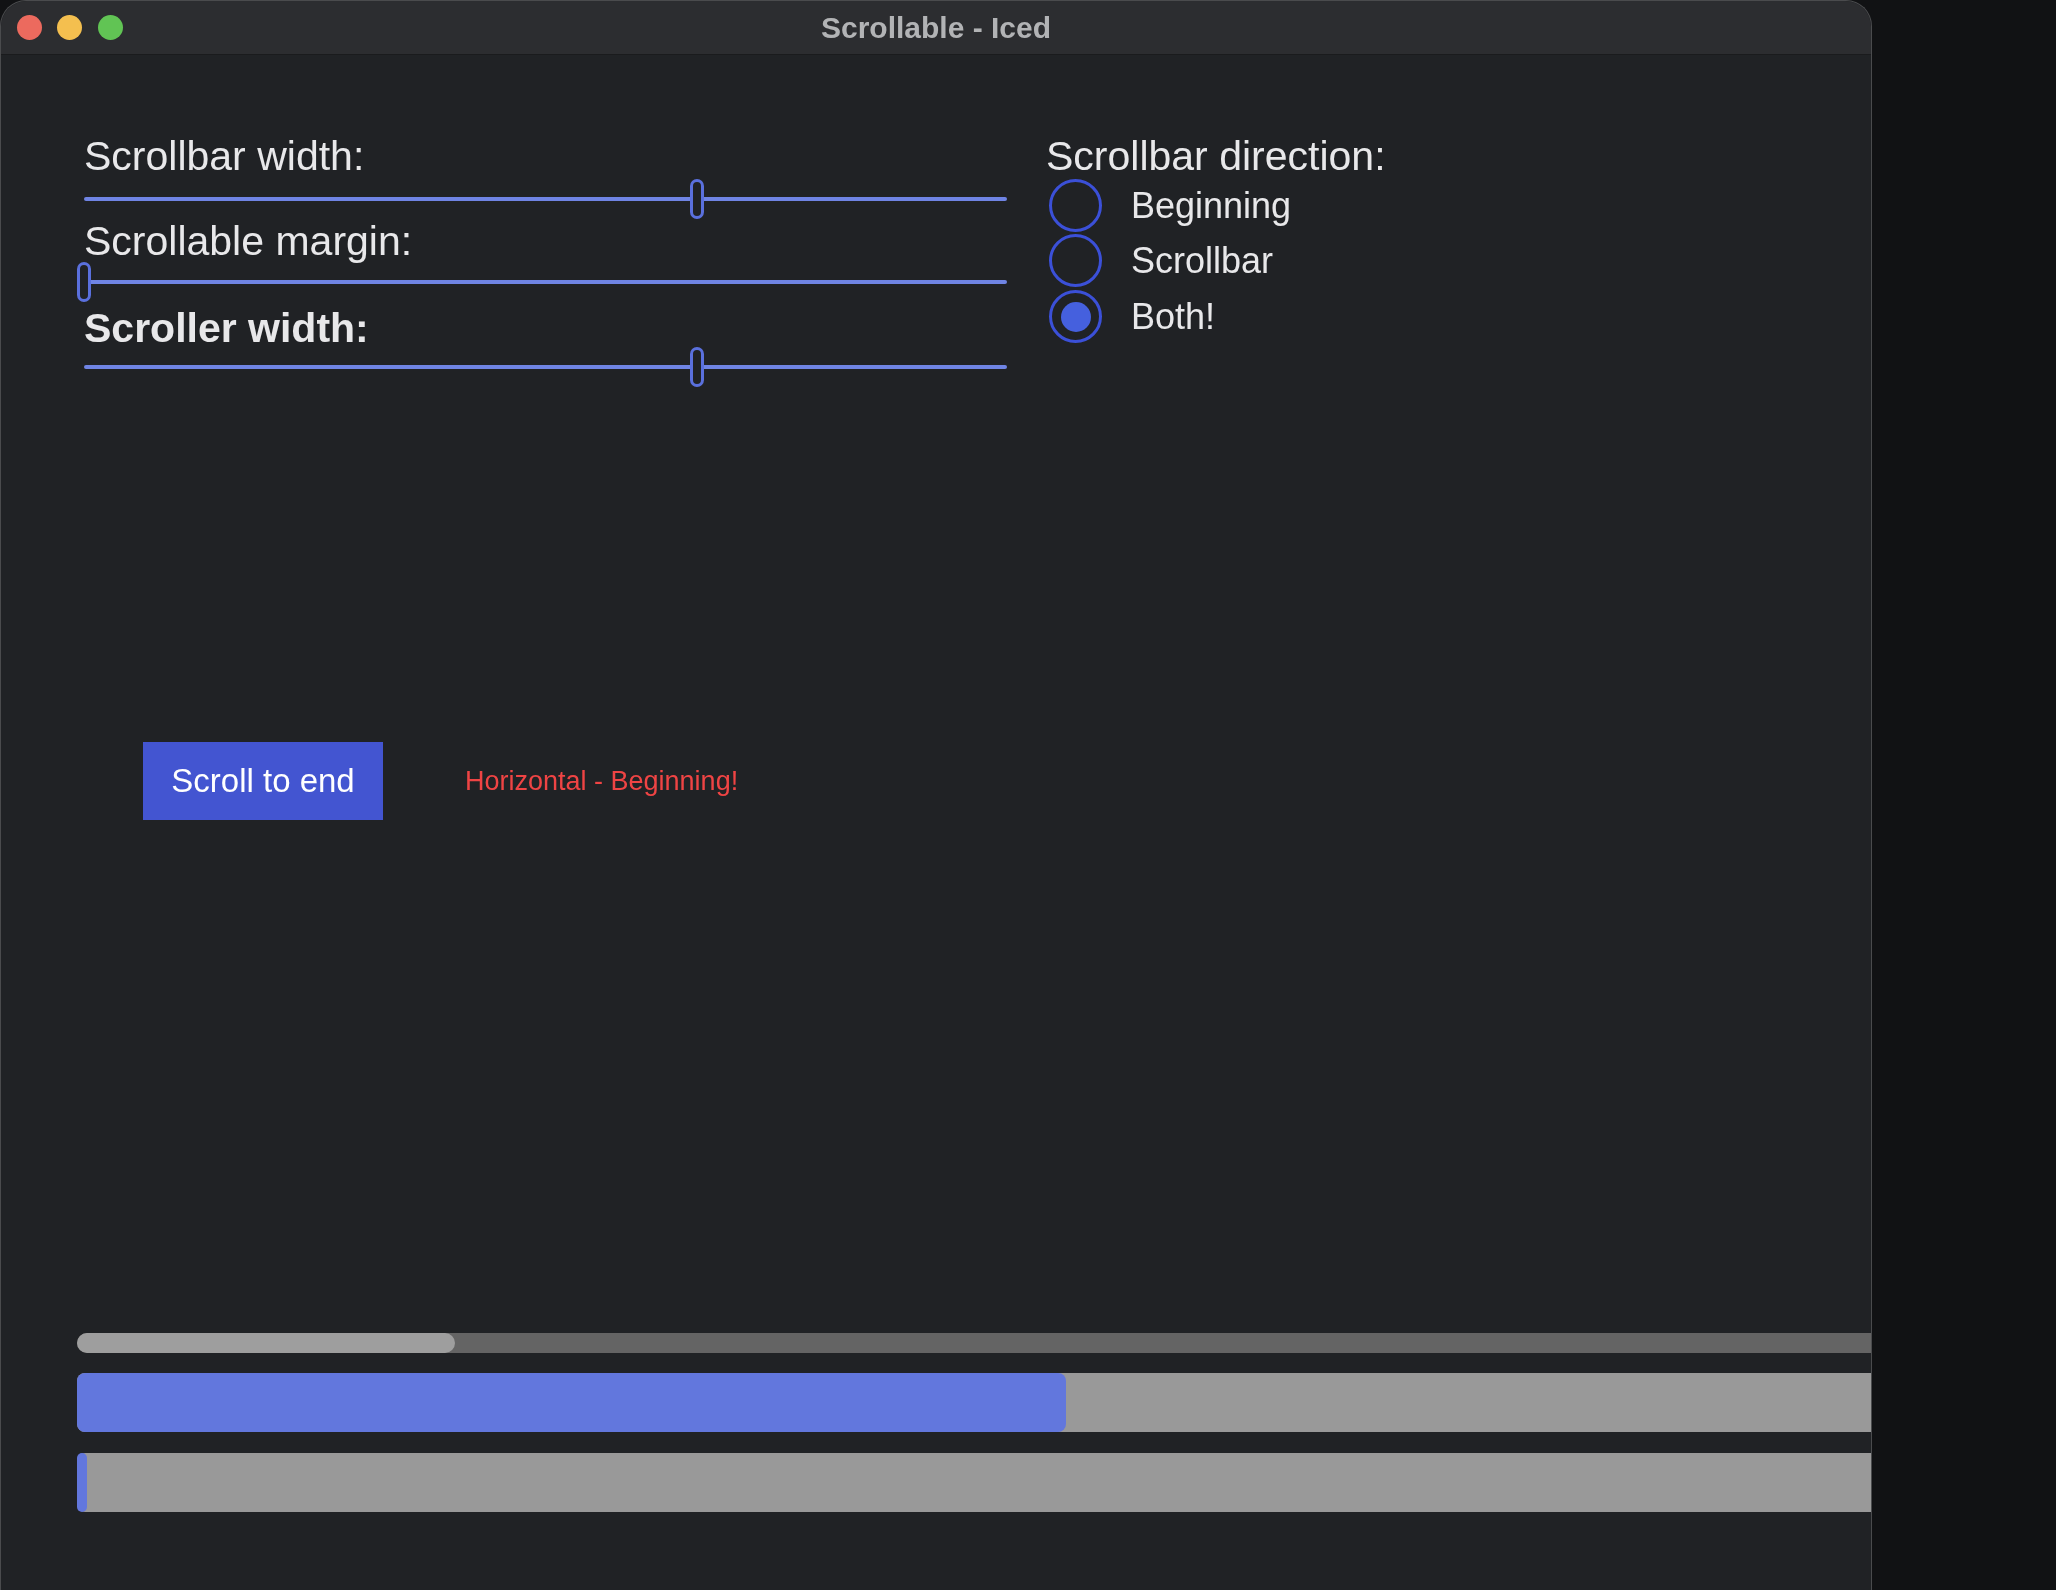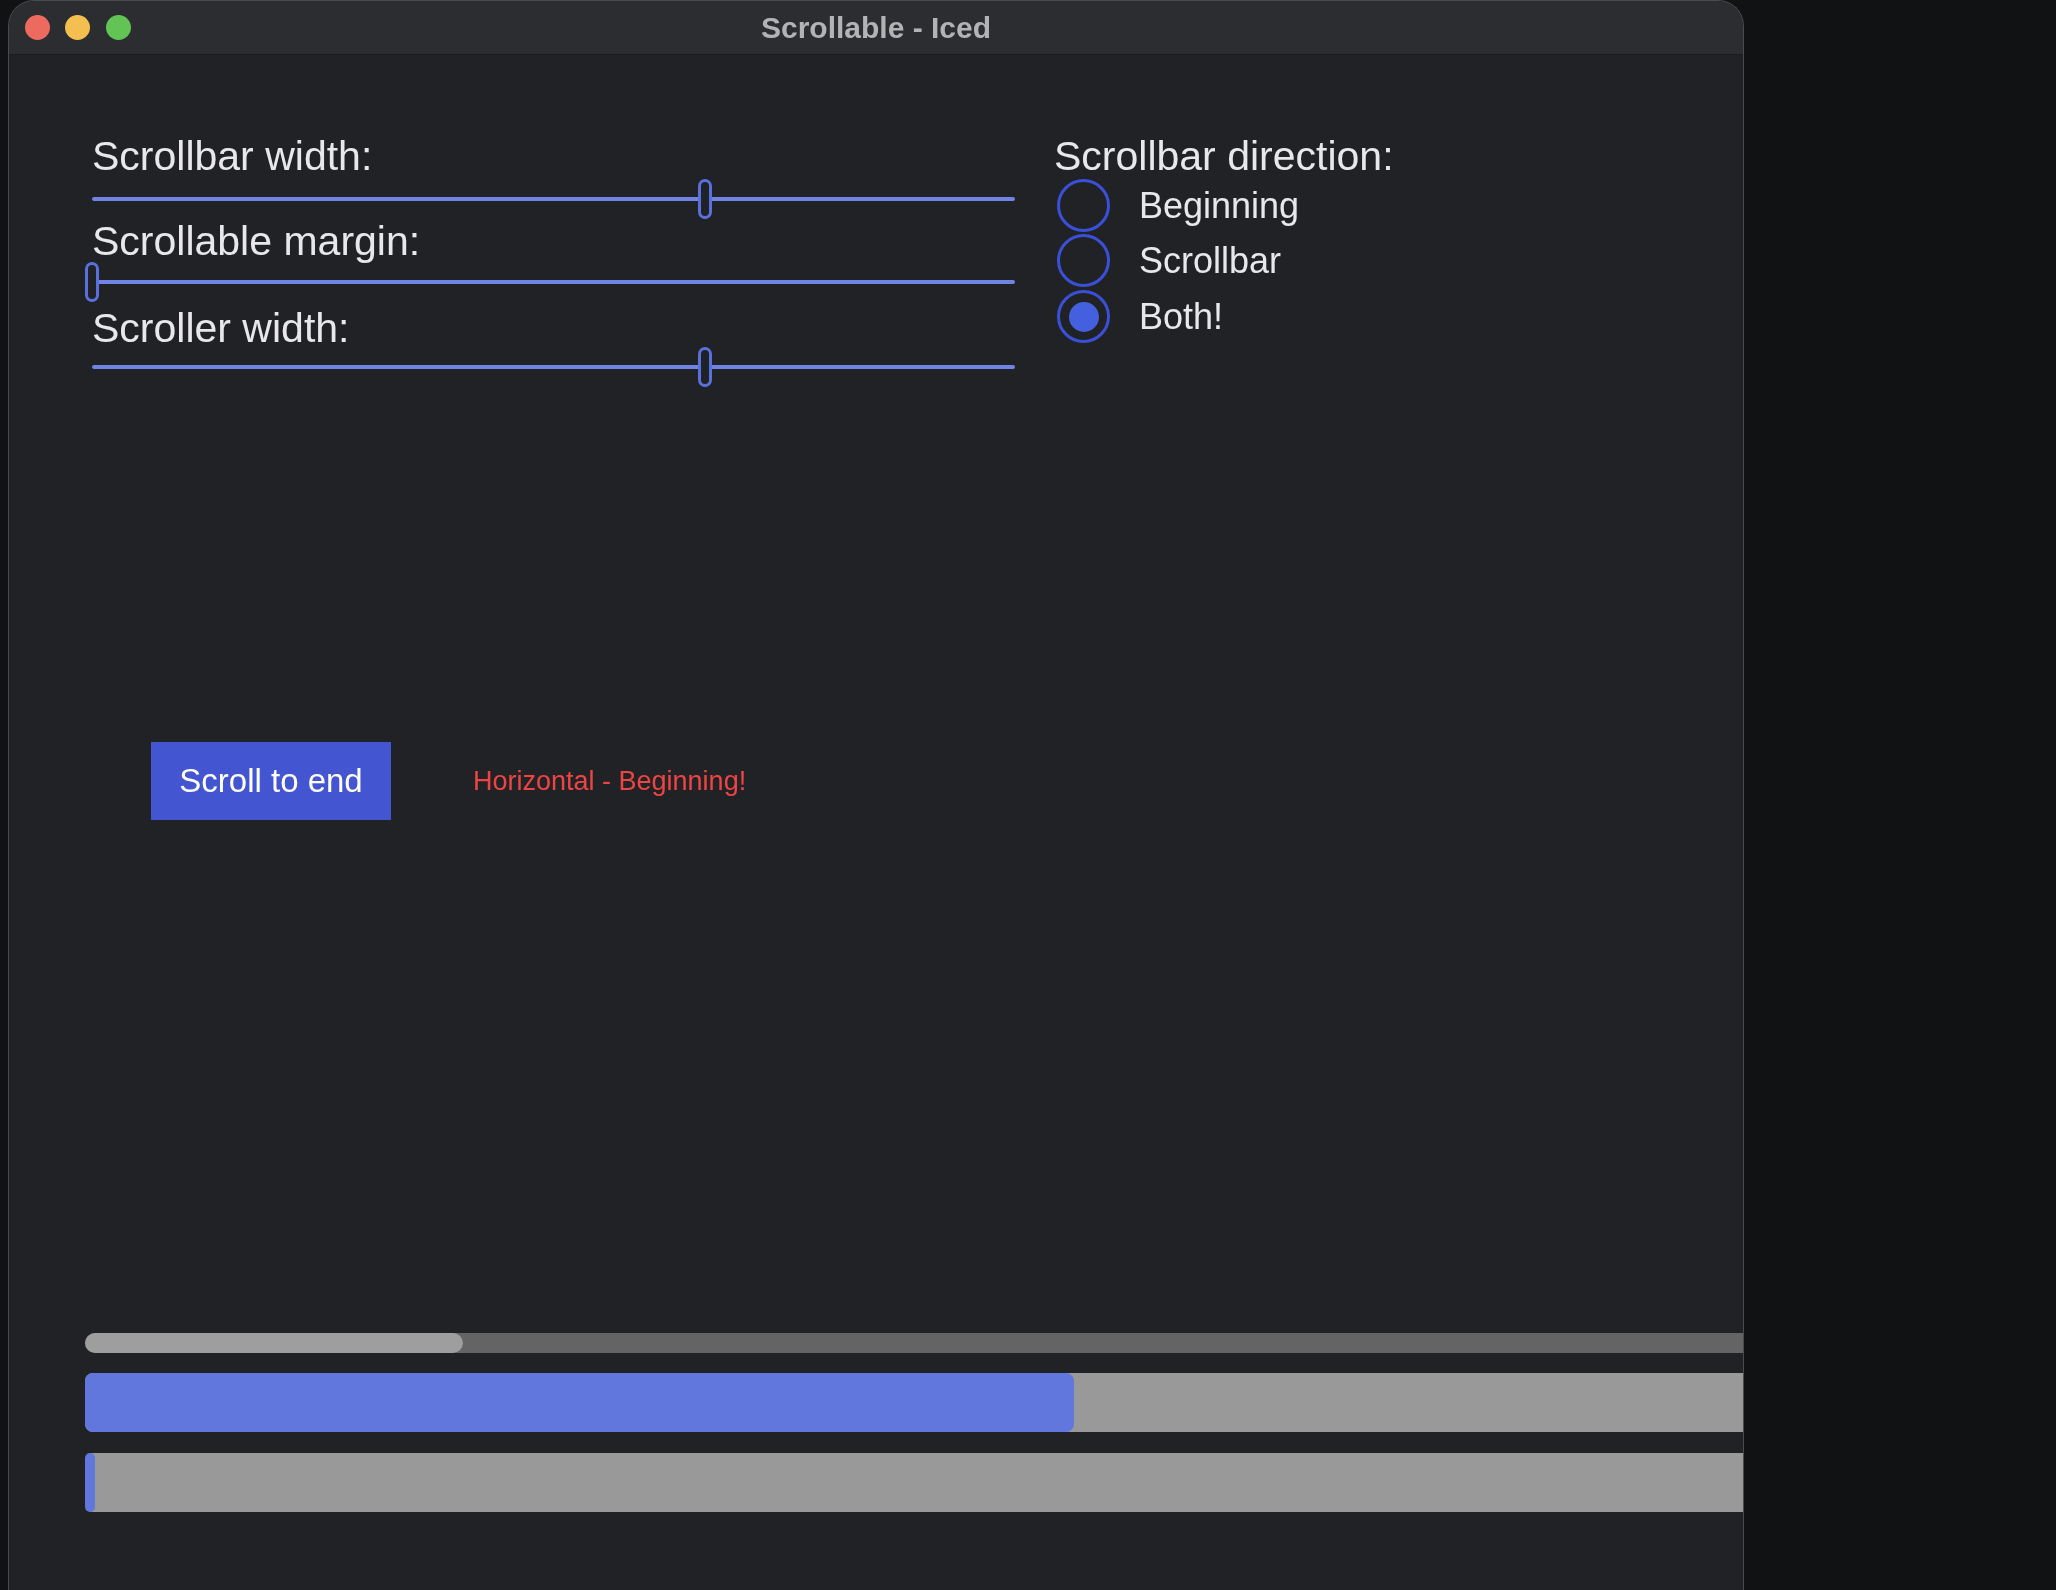--- a/index.html
+++ b/index.html
@@ -1,17 +1,17 @@
 <!DOCTYPE html>
 <html style="--rail: #6f84e4; --rail-border: #5a70dd; --radio-border: #3b50d8; --radio-dot: #4560de; --button: #4355d1; --track: #646464; --thumb: #9e9e9e; --pbar-bg: #999999; --pbar-fill: #6277dd;"><head>
 <meta charset="utf-8">
 <style>
   html,body{margin:0;padding:0;background:#111214;width:2056px;height:1590px;overflow:hidden;
     font-family:"Liberation Sans", sans-serif;}
-  #window{position:absolute;left:8px;top:0;width:1736px;height:1590px;background:#202225;
+  #window{position:absolute;left:0;top:0;width:1872px;height:1590px;background:#202225;
     border-top-left-radius:26px;border-top-right-radius:26px;border:1px solid #4a4b4d;border-bottom:none;
     box-sizing:border-box;overflow:hidden;}
   
   #titlebar{position:absolute;left:0;top:0;width:100%;height:53px;background:#2c2d30;
     border-bottom:1px solid #1a1b1d;border-top-left-radius:26px;border-top-right-radius:26px;}
   .tl{position:absolute;top:14px;width:25px;height:25px;border-radius:50%;}
   .tl.red{left:16px;background:#ec6a5e;}
   .tl.yellow{left:56px;background:#f4bf4f;}
   .tl.green{left:97px;background:#61c454;}
   #window-title{position:absolute;left:0;right:0;top:0;height:53px;line-height:53px;text-align:center;
@@ -57,21 +57,21 @@
   </div>
 
   <div class="lbl" style="left:83px;top:136px;">Scrollbar width:</div>
   <div class="rail" style="top:196px;"></div>
   <div class="handle" style="top: 178px; left: 688.872px;"></div>
 
   <div class="lbl" style="left:83px;top:221px;">Scrollable margin:</div>
   <div class="rail" style="top:279px;"></div>
   <div class="handle" style="top: 261px; left: 76px;"></div>
 
-  <div class="lbl" style="left:83px;top:308px;">Scroller width:</div>
+  <div class="lbl" style="left:83px;top:308px;font-weight:bold;">Scroller width:</div>
   <div class="rail" style="top:364px;"></div>
   <div class="handle" style="top: 346px; left: 688.872px;"></div>
 
   <div class="lbl" style="left:1045px;top:136px;">Scrollbar direction:</div>
 
   <div class="radio-circle" style="top:178px;">
     
   </div>
   <div class="radio-lbl" style="top:178px;">Beginning</div>
 

